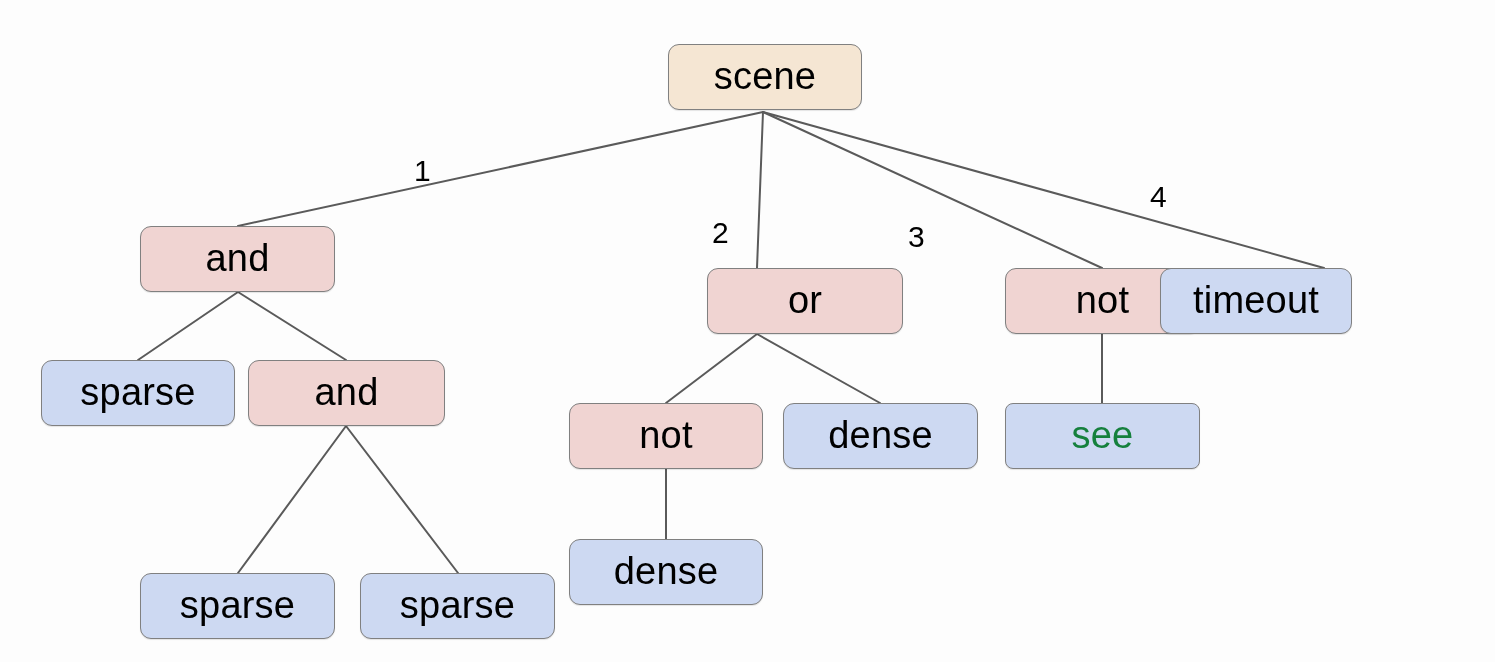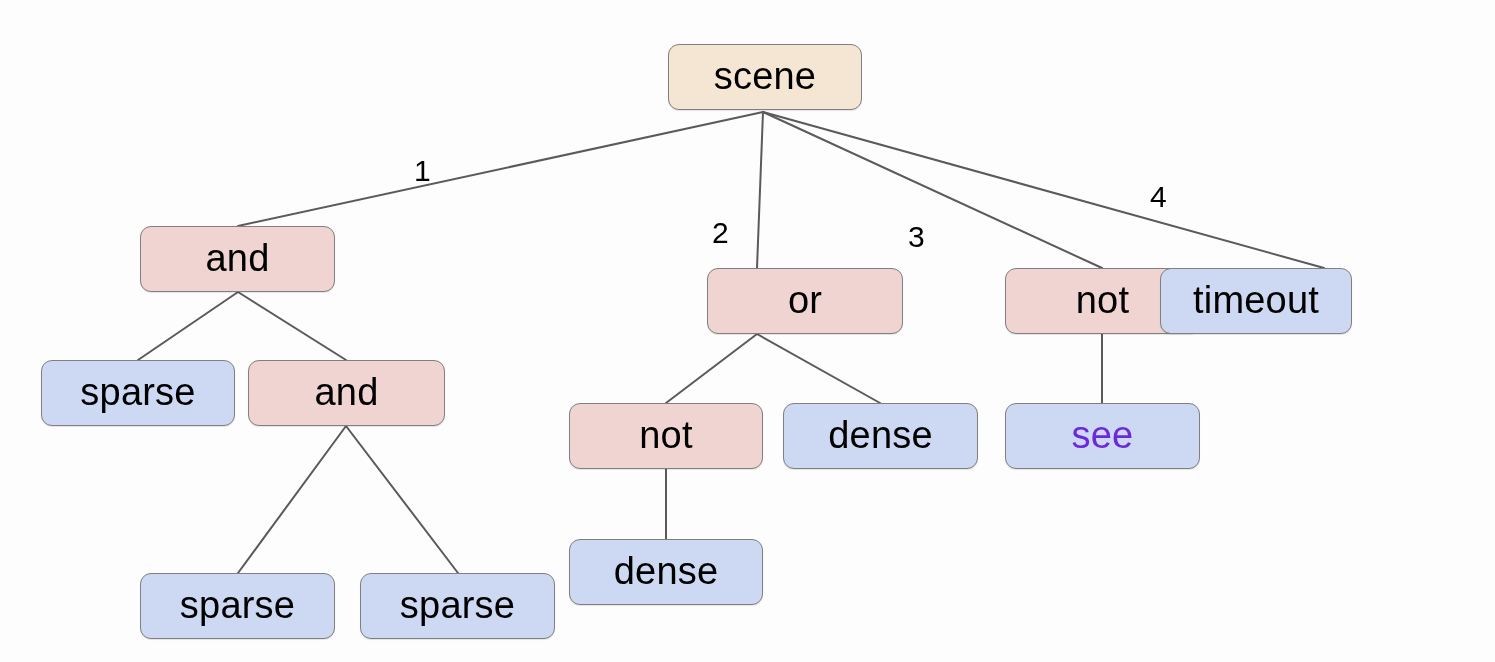--- a/index.html
+++ b/index.html
@@ -89,21 +89,21 @@
       </div>
       <div class="node" style="left: 248px; top: 360px; width: 197px; height: 66px; background: rgb(240, 212, 210); border-color: rgb(128, 128, 128); color: rgb(0, 0, 0);">
         <span class="node-label">and</span>
       </div>
       <div class="node" style="left: 569px; top: 403px; width: 194px; height: 66px; background: rgb(240, 212, 210); border-color: rgb(128, 128, 128); color: rgb(0, 0, 0);">
         <span class="node-label">not</span>
       </div>
       <div class="node" style="left: 783px; top: 403px; width: 195px; height: 66px; background: rgb(205, 217, 242); border-color: rgb(128, 128, 128); color: rgb(0, 0, 0);">
         <span class="node-label">dense</span>
       </div>
-      <div class="node" style="left: 1005px; top: 403px; width: 195px; height: 66px; background: rgb(205, 217, 242); border-color: rgb(128, 128, 128); color: #6d28d9;">
+      <div class="node" style="left: 1005px; top: 403px; width: 195px; height: 66px; background: rgb(205, 217, 242); border-color: rgb(128, 128, 128); color: #15803d; border-radius: 8px;">
         <span class="node-label">see</span>
       </div>
       <div class="node" style="left: 569px; top: 539px; width: 194px; height: 66px; background: rgb(205, 217, 242); border-color: rgb(128, 128, 128); color: rgb(0, 0, 0);">
         <span class="node-label">dense</span>
       </div>
       <div class="node" style="left: 140px; top: 573px; width: 195px; height: 66px; background: rgb(205, 217, 242); border-color: rgb(128, 128, 128); color: rgb(0, 0, 0);">
         <span class="node-label">sparse</span>
       </div>
       <div class="node" style="left: 360px; top: 573px; width: 195px; height: 66px; background: rgb(205, 217, 242); border-color: rgb(128, 128, 128); color: rgb(0, 0, 0);">
         <span class="node-label">sparse</span>

